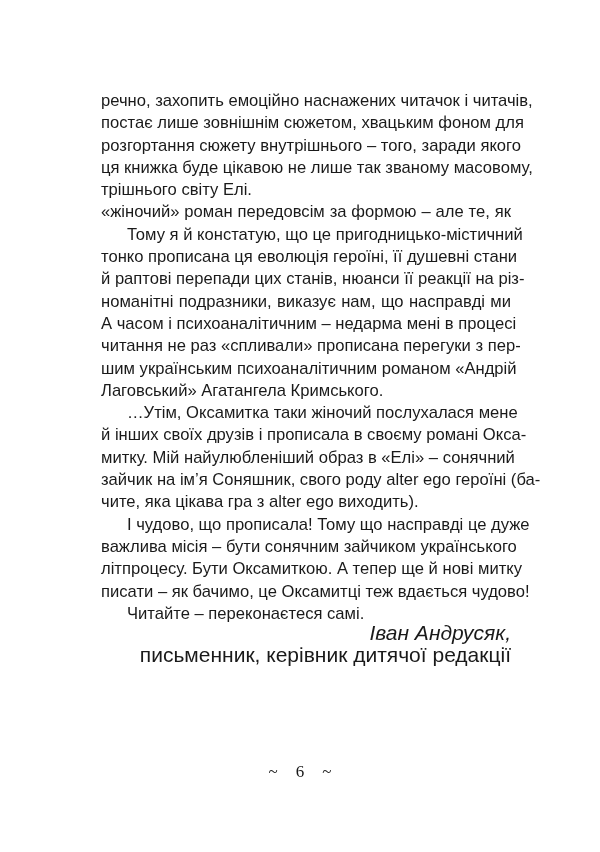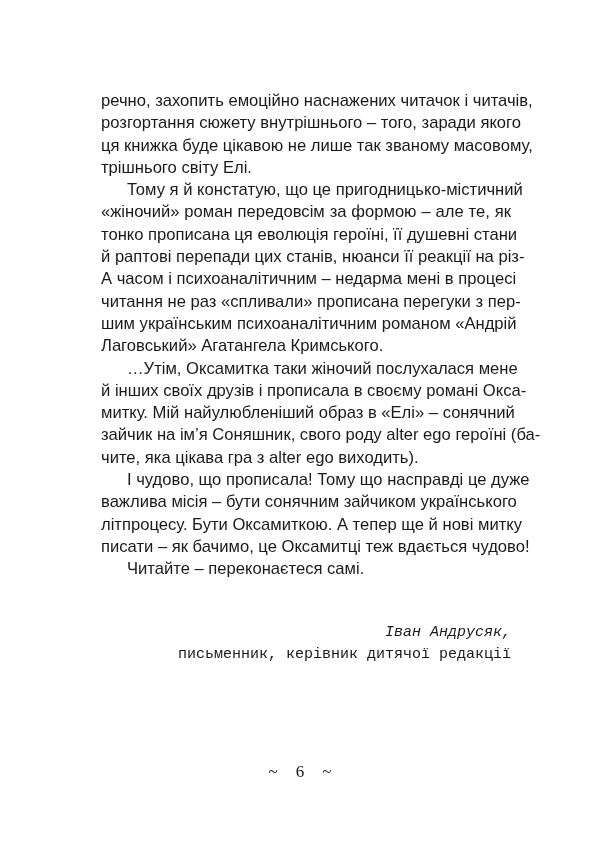--- a/index.html
+++ b/index.html
@@ -41,22 +41,22 @@
       text-align-last: left;
     }
     .line.indent {
       padding-left: 26px;
     }
     .signature {
       position: absolute;
       right: 89px;
       top: 622px;
       text-align: right;
-      font-family: Liberation Mono, monospace;
-      font-size: 15px;
+      font-family: Liberation Sans, sans-serif;
+      font-size: 21px;
       line-height: 22.3px;
       color: #1a1a1a;
     }
     .signature .name {
       font-style: italic;
       display: block;
     }
     .signature .role {
       display: block;
     }
@@ -76,30 +76,32 @@
     }
   </style>
 </head>
 <body>
 
 <div class="page">
   <div class="text-block">
 
     <div>
       <span class="line">речно, захопить емоційно наснажених читачок і читачів,</span>
+      <span class="line">постає лише зовнішнім сюжетом, хвацьким фоном для</span>
       <span class="line">розгортання сюжету внутрішнього – того, заради якого</span>
       <span class="line">ця книжка буде цікавою не лише так званому масовому,</span>
       <span class="line last">трішнього світу Елі.</span>
     </div>
 
     <div>
+      <span class="line">«жіночий» роман передовсім за формою – але те, як</span>
       <span class="line indent">Тому я й констатую, що це пригодницько-містичний</span>
-      <span class="line">«жіночий» роман передовсім за формою – але те, як</span>
       <span class="line">тонко прописана ця еволюція героїні, її душевні стани</span>
       <span class="line">й раптові перепади цих станів, нюанси її реакції на різ-</span>
+      <span class="line">номанітні подразники, виказує нам, що насправді ми</span>
       <span class="line">А часом і психоаналітичним – недарма мені в процесі</span>
       <span class="line">читання не раз «спливали» прописана перегуки з пер-</span>
       <span class="line">шим українським психоаналітичним романом «Андрій</span>
       <span class="line last">Лаговський» Агатангела Кримського.</span>
     </div>
 
     <div>
       <span class="line indent">…Утім, Оксамитка таки жіночий послухалася мене</span>
       <span class="line">й інших своїх друзів і прописала в своєму романі Окса-</span>
       <span class="line">митку. Мій найулюбленіший образ в «Елі» – сонячний</span>

